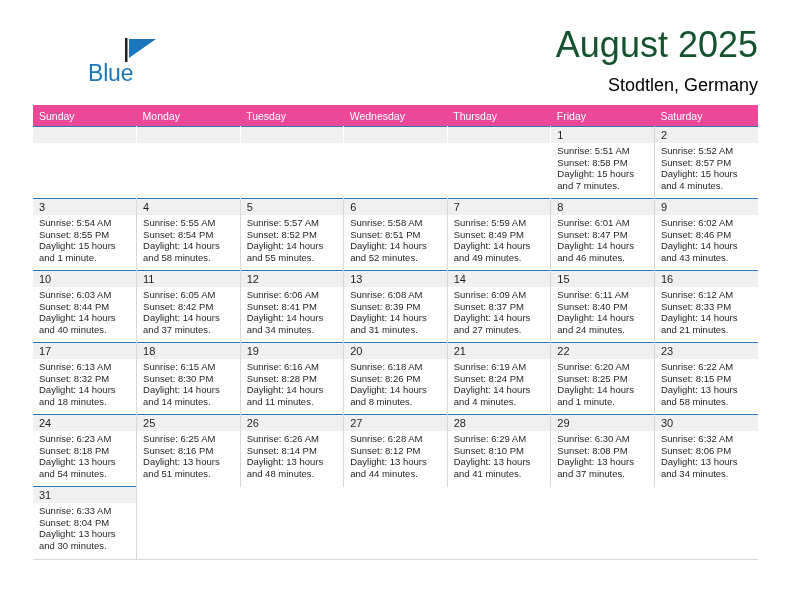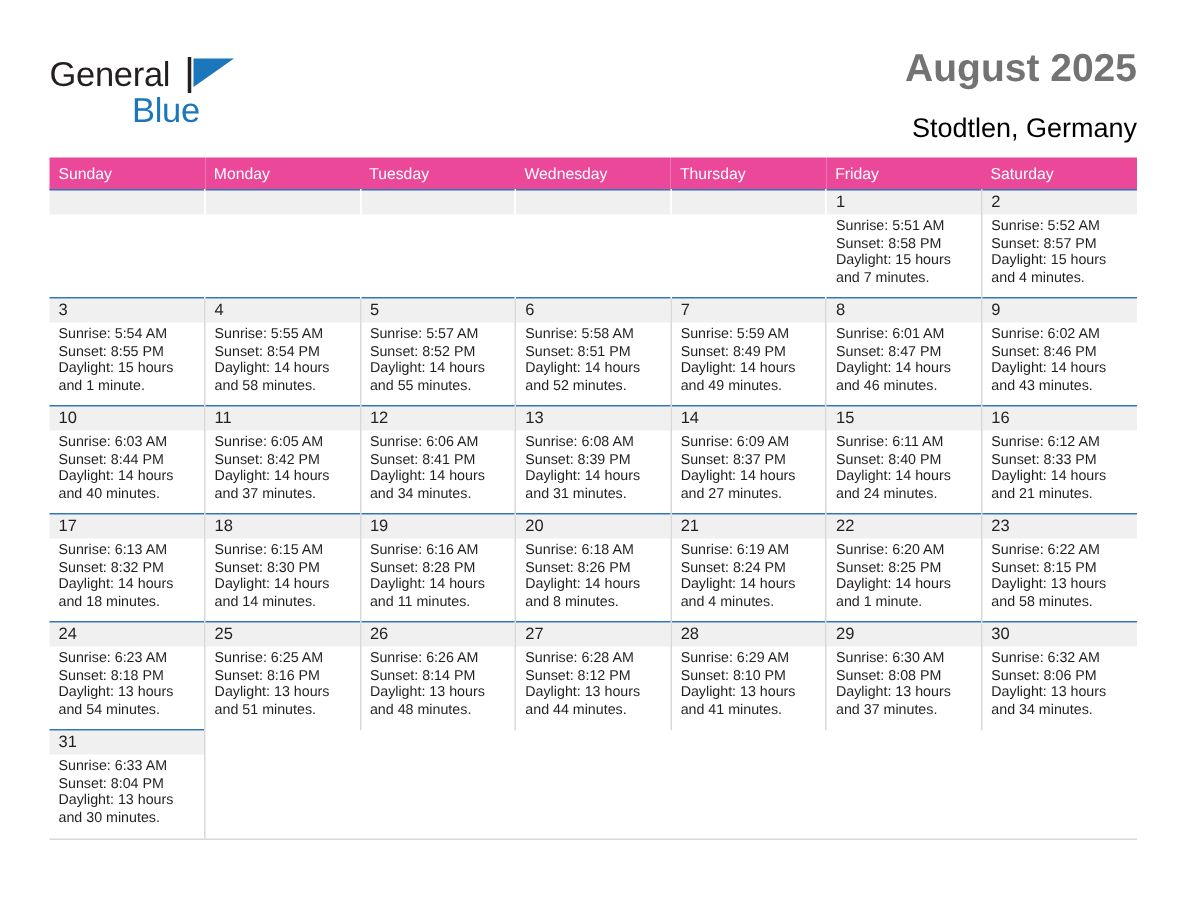--- a/index.html
+++ b/index.html
@@ -64,24 +64,24 @@
     font-family: Liberation Sans, sans-serif;
   }
 
   .title-block {
     position: absolute;
     right: 0;
     top: 0;
     text-align: right;
   }
   .cal-title {
-    font-size: 26px;
+    font-size: 36px;
     line-height: 34px;
-    color: #737373;
-    font-weight: bold;
+    color: #14532d;
+    font-weight: normal;
     white-space: nowrap;
   }
   .cal-subtitle {
     font-size: 18px;
     line-height: 20px;
     margin-top: 13px;
     color: #000000;
     white-space: nowrap;
   }
 
@@ -152,21 +152,20 @@
   }
 </style>
 </head>
 <body>
 
 <div id="page">
 
   <div class="header">
 
     <div class="brand">
-      <span class="brand-general">General</span>
       <svg class="brand-flag" viewBox="0 0 32 24">
         <rect x="0" y="0" width="2.5" height="24" fill="#231f20"></rect>
         <path d="M4 1 L31 1 L4 20 Z" fill="#1b76bc"></path>
       </svg>
       <span class="brand-blue">Blue</span>
     </div>
 
     <div class="title-block">
       <div class="cal-title">August 2025</div>
       <div class="cal-subtitle">Stodtlen, Germany</div>

